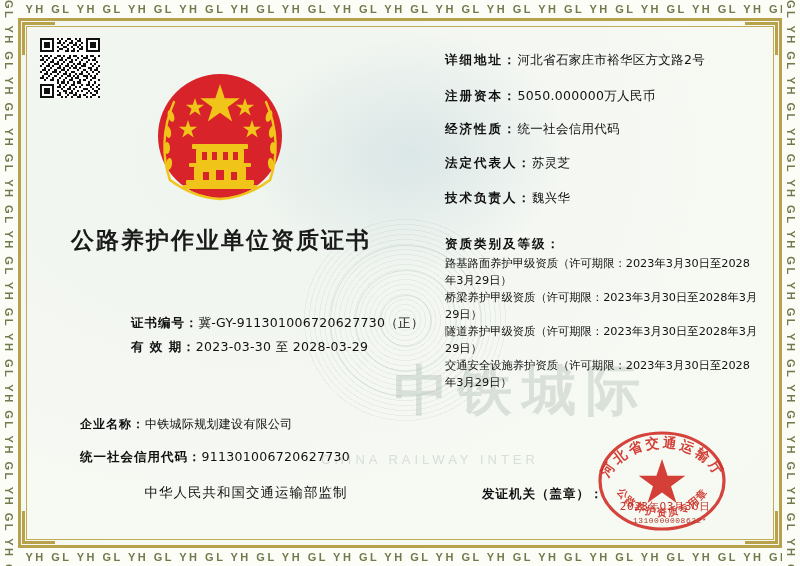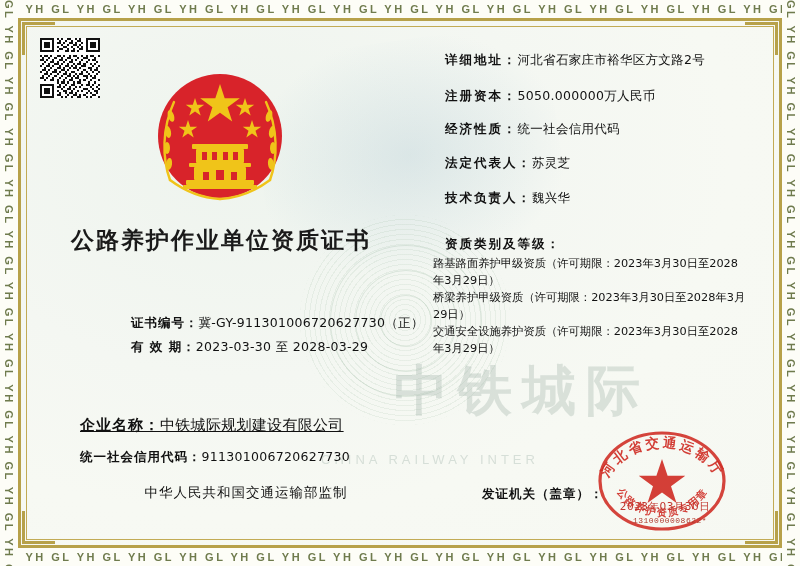--- a/index.html
+++ b/index.html
@@ -114,21 +114,21 @@
   .lrow{
     position:absolute;font-size:12.5px;color:#111;white-space:nowrap;
     font-family:"DejaVu Sans",sans-serif;
   }
   .lrow .lbl{font-weight:bold;letter-spacing:1px;}
   .lrow .val{letter-spacing:.3px;}
   #row-certno{left:131px;top:315px;}
   #row-valid{left:131px;top:339px;}
 
   
-  #row-company{left:80px;top:416px;font-size:15px;text-decoration:underline;}
+  #row-company{left:80px;top:416px;font-size:12px;}
   #row-credit{left:80px;top:449px;font-size:12.5px;}
   .footer-cn{
     position:absolute;left:56px;top:484px;width:380px;text-align:center;
     font-size:13.5px;color:#111;letter-spacing:1px;
     font-family:"DejaVu Sans",sans-serif;
   }
 
   
   .rrow{
     position:absolute;left:445px;font-size:12.5px;color:#111;white-space:nowrap;
@@ -136,21 +136,21 @@
   }
   .rrow .lbl{font-weight:bold;letter-spacing:2px;}
   .rrow .val{letter-spacing:.3px;}
   #r-addr{top:52px;}
   #r-cap{top:88px;}
   #r-econ{top:121px;}
   #r-legal{top:155px;}
   #r-tech{top:190px;}
   #r-qualtitle{top:236px;font-weight:bold;letter-spacing:2px;}
   .qual-list{
-    position:absolute;left:433px;top:256px;width:315px;
+    position:absolute;left:445px;top:256px;width:315px;
     font-size:11.3px;line-height:16.5px;color:#111;
     font-family:"DejaVu Sans",sans-serif;
   }
   .qual-list div{margin-bottom:1px;}
   #r-issuer{position:absolute;left:482px;top:486px;font-size:12.5px;font-weight:bold;letter-spacing:1px;color:#111;font-family:"DejaVu Sans",sans-serif;}
 
   
   .seal{position:absolute;left:585px;top:425px;width:155px;height:108px;}
   .seal svg{display:block;}
   .seal-date{
@@ -502,20 +502,21 @@
     <span class="lbl">法定代表人：</span><span class="val">苏灵芝</span>
   </div>
   <div class="rrow" id="r-tech">
     <span class="lbl">技术负责人：</span><span class="val">魏兴华</span>
   </div>
   <div class="rrow" id="r-qualtitle">资质类别及等级：</div>
 
   <div class="qual-list" id="qual-list">
       <div>路基路面养护甲级资质（许可期限：2023年3月30日至2028年3月29日）</div>
       <div>桥梁养护甲级资质（许可期限：2023年3月30日至2028年3月29日）</div>
+      <div>隧道养护甲级资质（许可期限：2023年3月30日至2028年3月29日）</div>
       <div>交通安全设施养护资质（许可期限：2023年3月30日至2028年3月29日）</div>
     </div>
 
   <div id="r-issuer">发证机关（盖章）：</div>
 
   <div class="seal">
     <svg width="155" height="108" viewBox="0 0 155 108">
       <defs>
         <path id="arcTop" d="M 20 64 A 58 48 0 0 1 135 64"></path>
         <path id="arcBot" d="M 30 62 A 50 42 0 0 0 125 62"></path>

